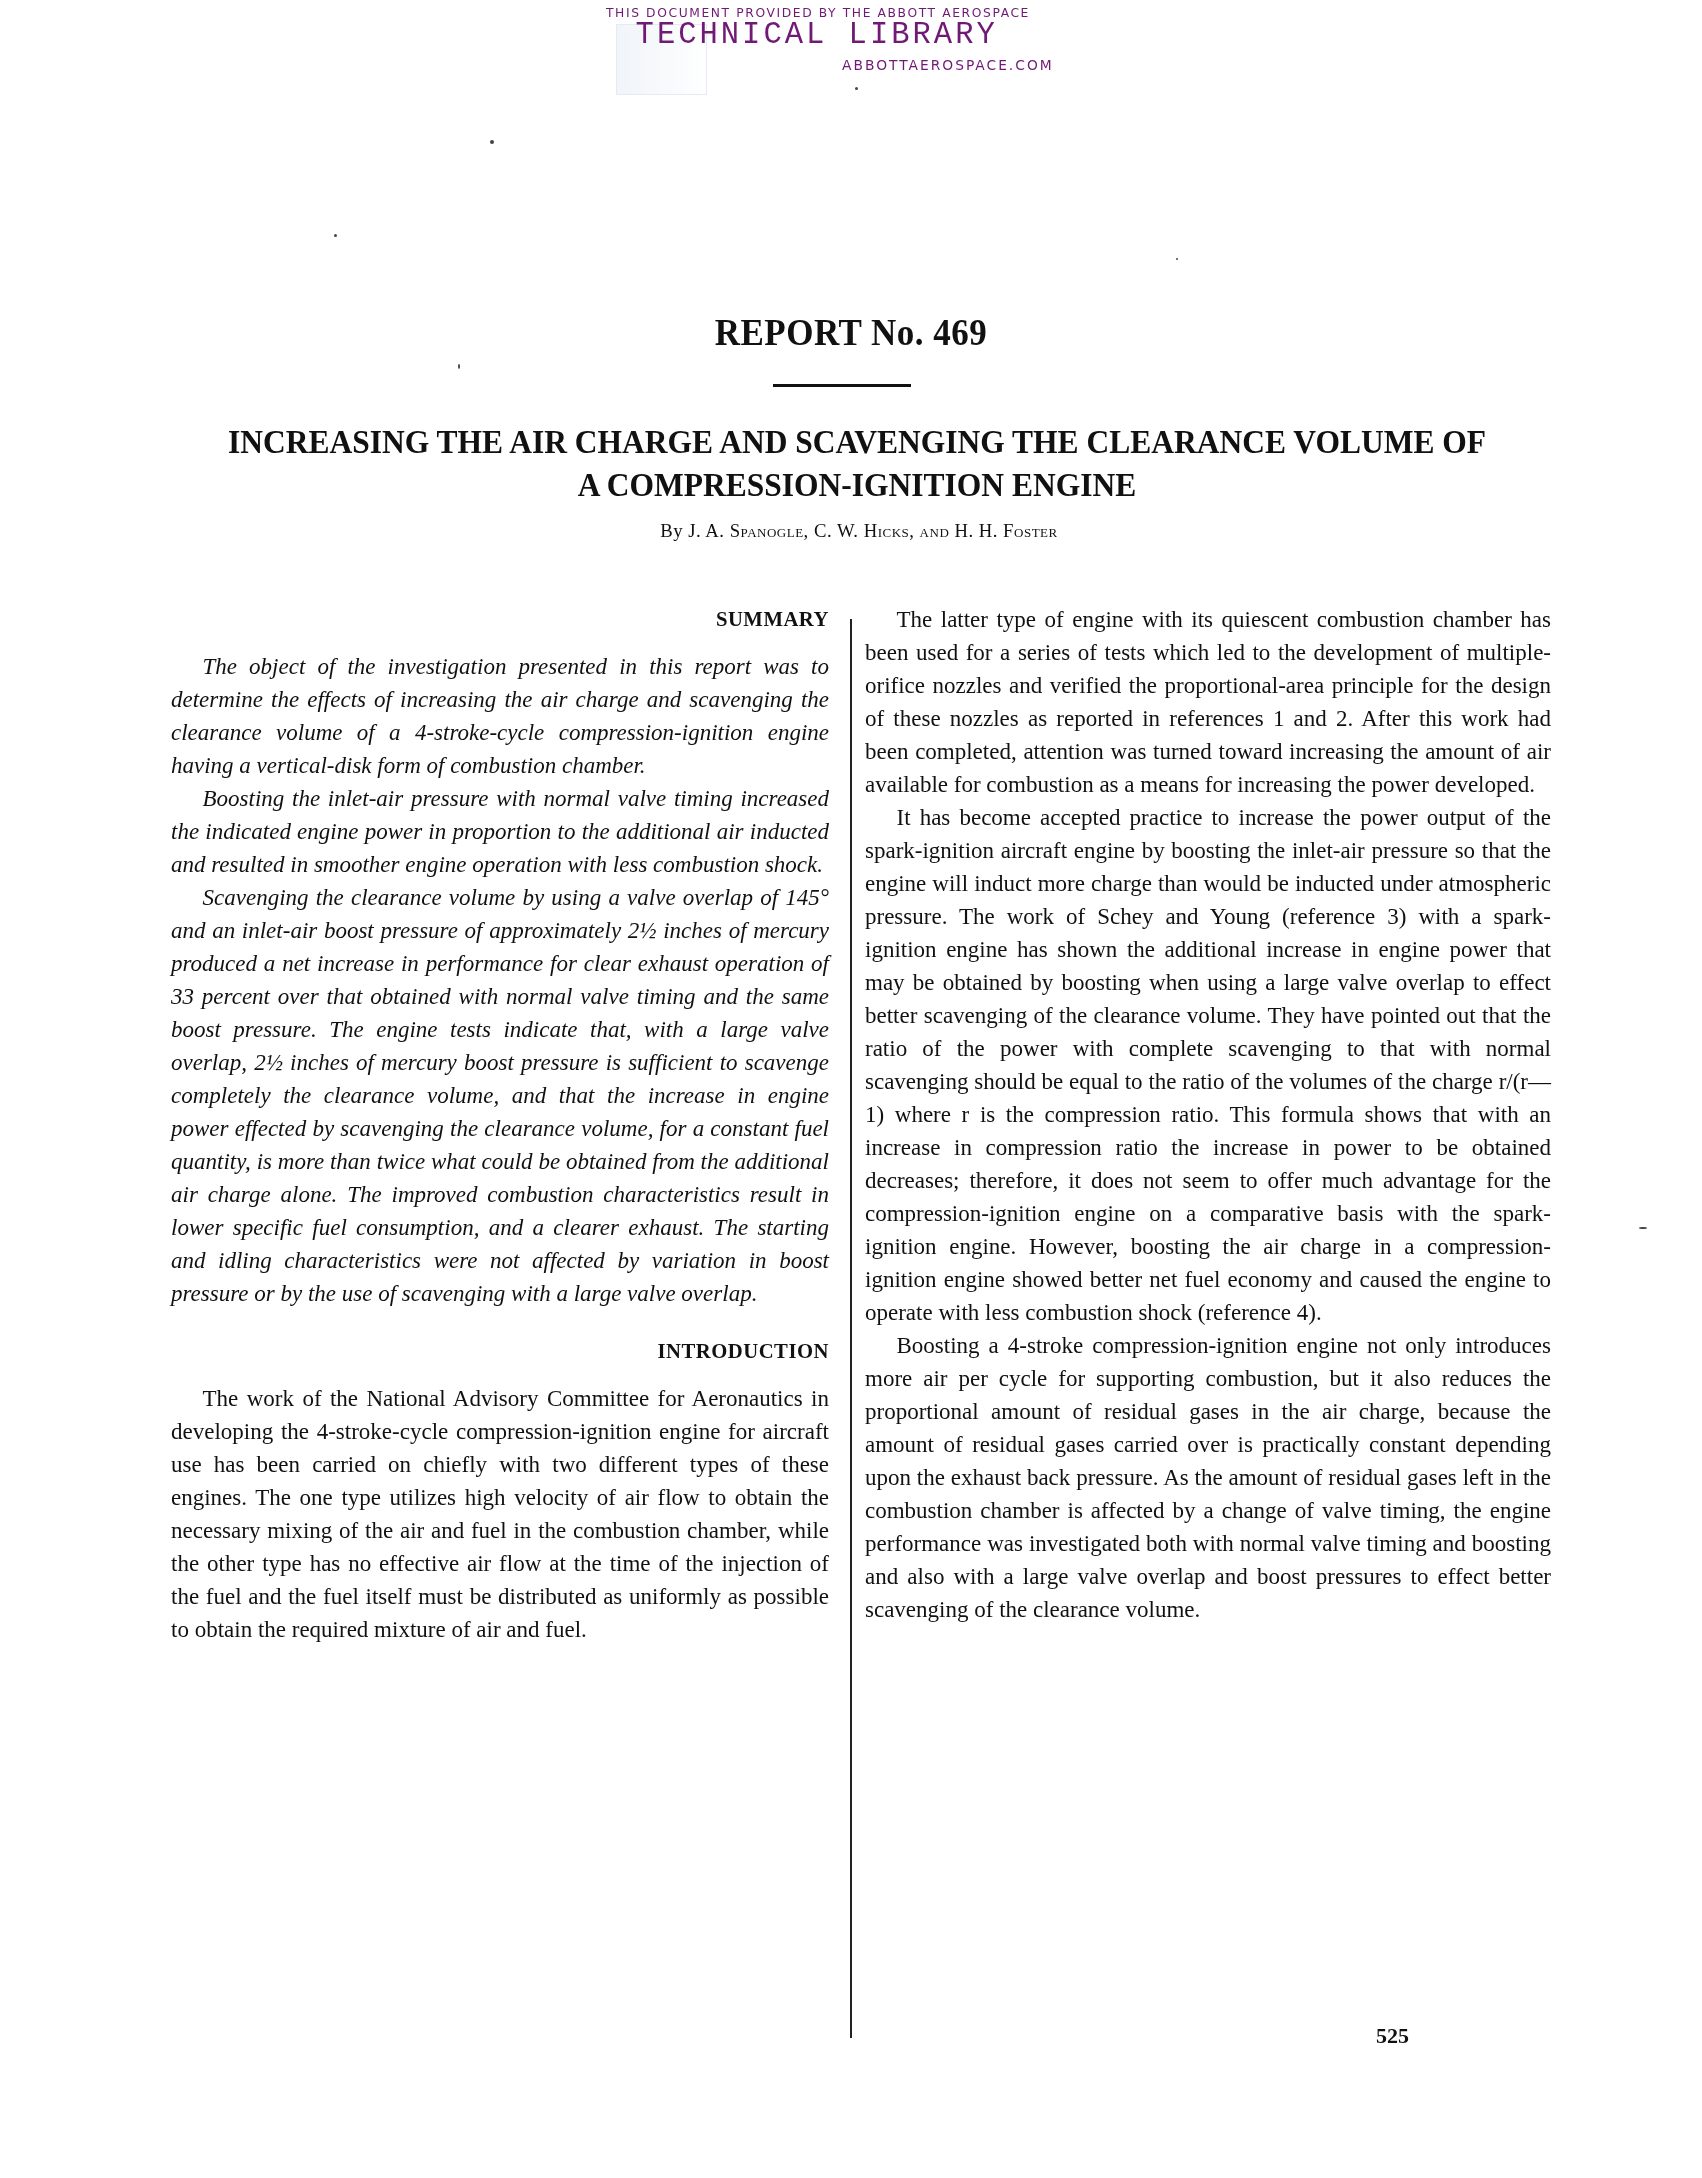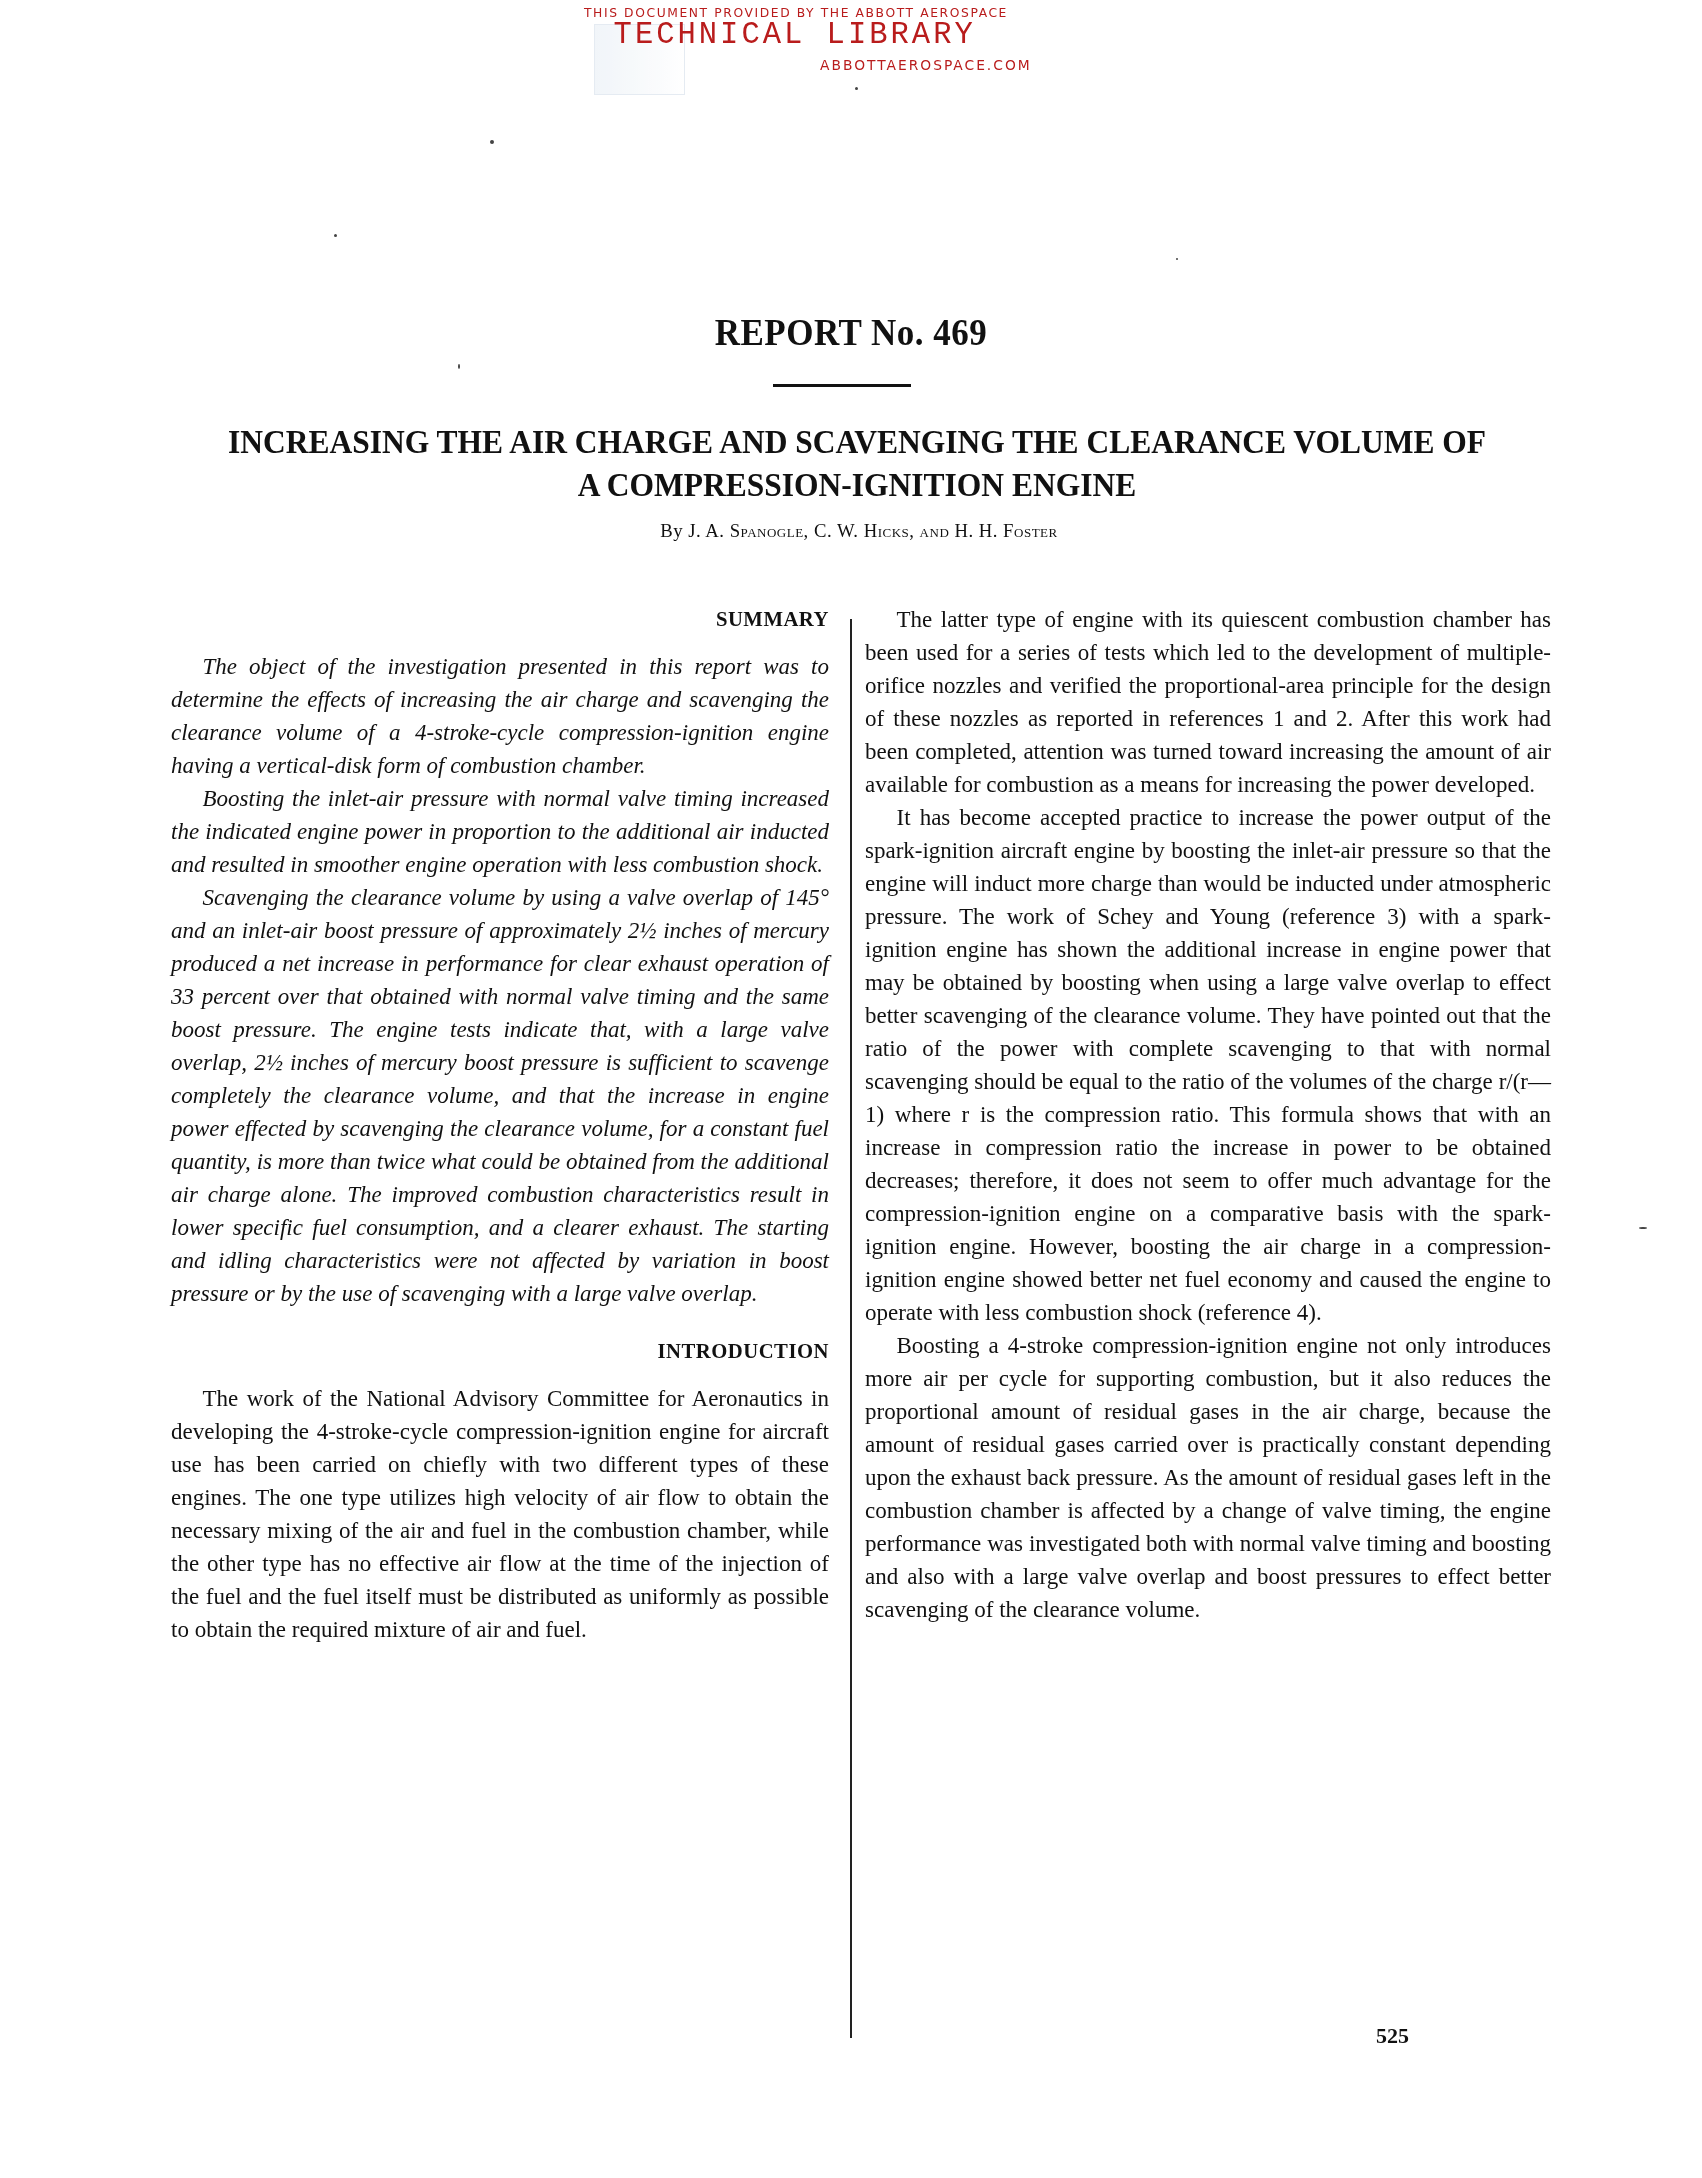--- a/index.html
+++ b/index.html
@@ -1,17 +1,17 @@
 <!DOCTYPE html>
 <html><head>
 <meta charset="utf-8">
 <style>
   html, body { margin: 0; padding: 0; background: #ffffff; }
   body { width: 1702px; height: 2179px; position: relative; overflow: hidden; color: #111; font-family: "Liberation Serif", "DejaVu Serif", serif; }
-  .watermark { position: absolute; left: 584px; top: 3.9px; width: 493px; height: 89px; color: #b91c1c; }
+  .watermark { position: absolute; left: 606px; top: 3.9px; width: 493px; height: 89px; color: #701a75; }
   .wm-doc { position: absolute; left: 0; top: 2px; width: 493px; font-family: "DejaVu Sans", sans-serif; font-size: 12.3px; letter-spacing: 1.6px; white-space: nowrap; }
   .wm-lib { position: absolute; left: 29.6px; top: 13.8px; font-family: Liberation Mono, monospace; font-size: 30.5px; letter-spacing: 3px; white-space: nowrap; font-weight: 300; }
   .wm-url { position: absolute; left: 236px; top: 53px; font-family: "DejaVu Sans", sans-serif; font-size: 13.8px; letter-spacing: 2px; white-space: nowrap; }
   .wm-page { position: absolute; left: 9.9px; top: 19.7px; width: 89px; height: 69px; border: 1px solid #dfe7ef; background: linear-gradient(90deg, #eef3f8, #ffffff); opacity: .8; }
   .report-no { position: absolute; left: 0; width: 1702px; top: 313px; text-align: center; font-size: 35px; font-weight: bold; letter-spacing: 0.5px; transform: scaleY(1.1); }
   .rule { position: absolute; left: 773px; top: 384px; width: 138px; height: 3px; background: #111; }
   .title { position: absolute; left: 128px; width: 1458px; top: 422px; text-align: center; font-size: 31.5px; font-weight: bold; line-height: 41px; transform: scaleY(1.05); }
   .authors { position: absolute; left: 8px; width: 1702px; top: 520px; text-align: center; font-size: 18.7px; letter-spacing: 0.5px; }
   .sc { font-variant: small-caps; }
   .col { position: absolute; top: 603px; width: 658px; font-size: 23px; line-height: 33px; text-align: justify; }

